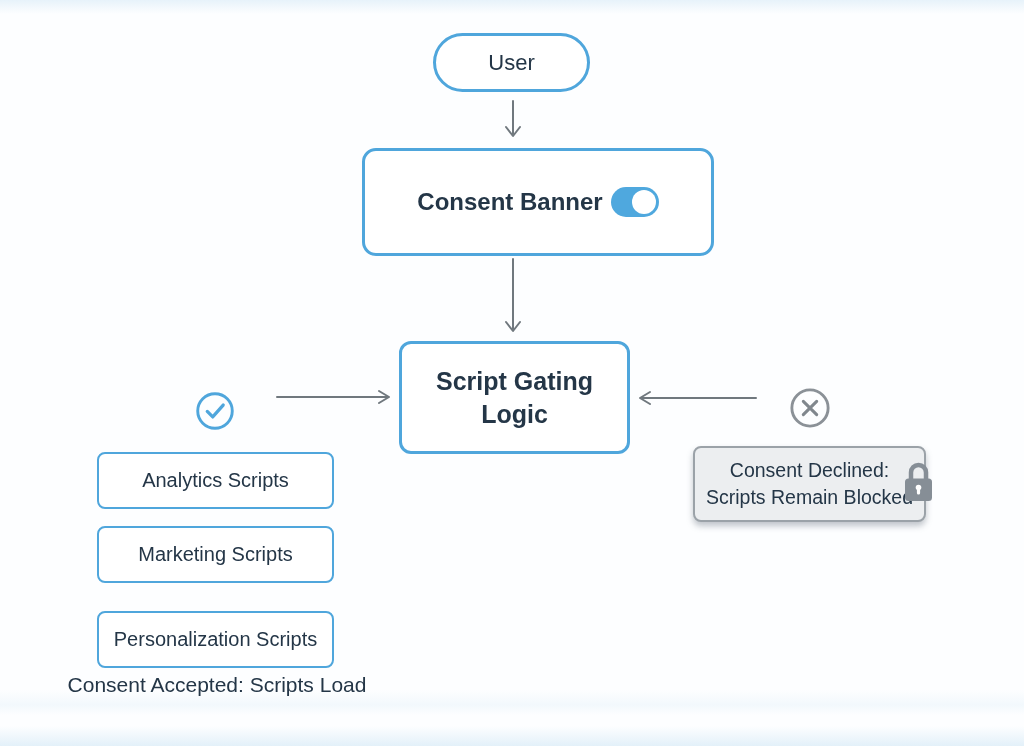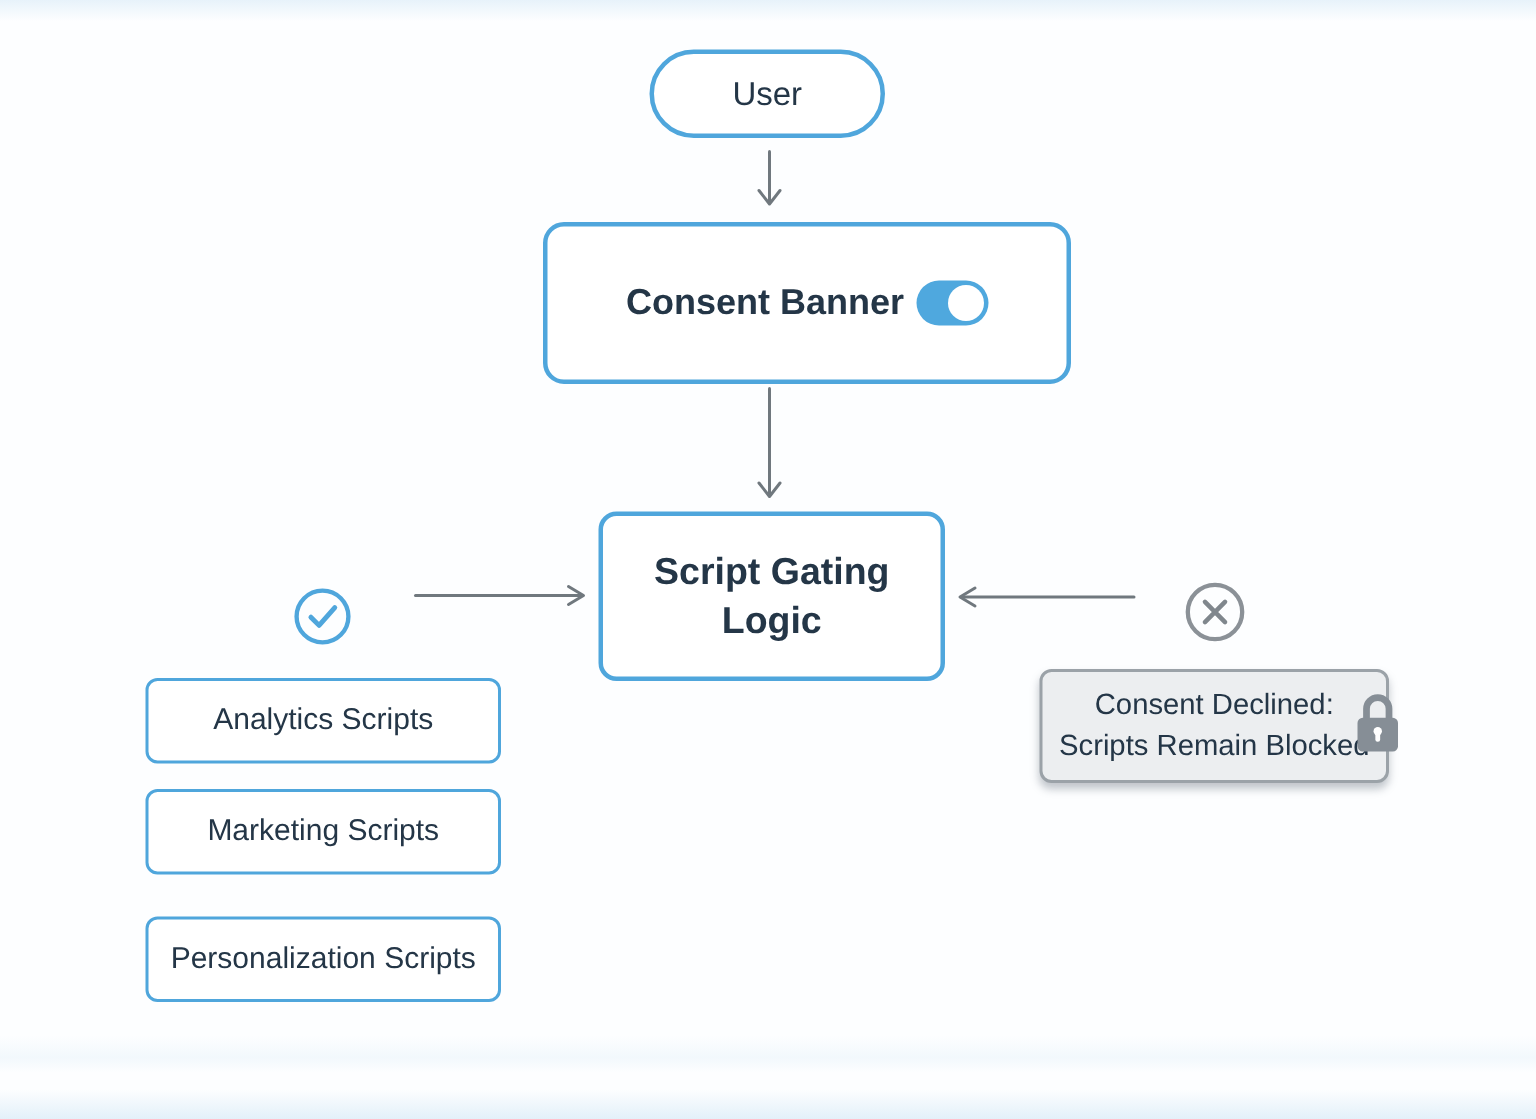--- a/index.html
+++ b/index.html
@@ -169,20 +169,21 @@
   <div class="node small-box analytics">
     <span>Analytics Scripts</span>
   </div>
   <div class="node small-box marketing">
     <span>Marketing Scripts</span>
   </div>
   <div class="node small-box personalization">
     <span>Personalization Scripts</span>
   </div>
 
+  <div class="caption">Consent Accepted: Scripts Load</div>
 
   <div class="node declined-box">
     <span>Consent Declined: Scripts Remain Blocked</span>
     <span class="lock-wrap">
       <svg width="35" height="44" viewBox="0 0 35 44" xmlns="http://www.w3.org/2000/svg">
         <path d="M10 20 V12.5 a7.5 7.5 0 0 1 15 0 V20" fill="none" stroke="#868e96" stroke-width="4.5"></path>
         <rect x="4" y="18.5" width="27" height="22.5" rx="3.5" fill="#868e96"></rect>
         <circle cx="17.5" cy="27.5" r="2.8" fill="#ffffff"></circle>
         <rect x="15.9" y="28.5" width="3.2" height="6" rx="1.5" fill="#ffffff"></rect>
       </svg>

